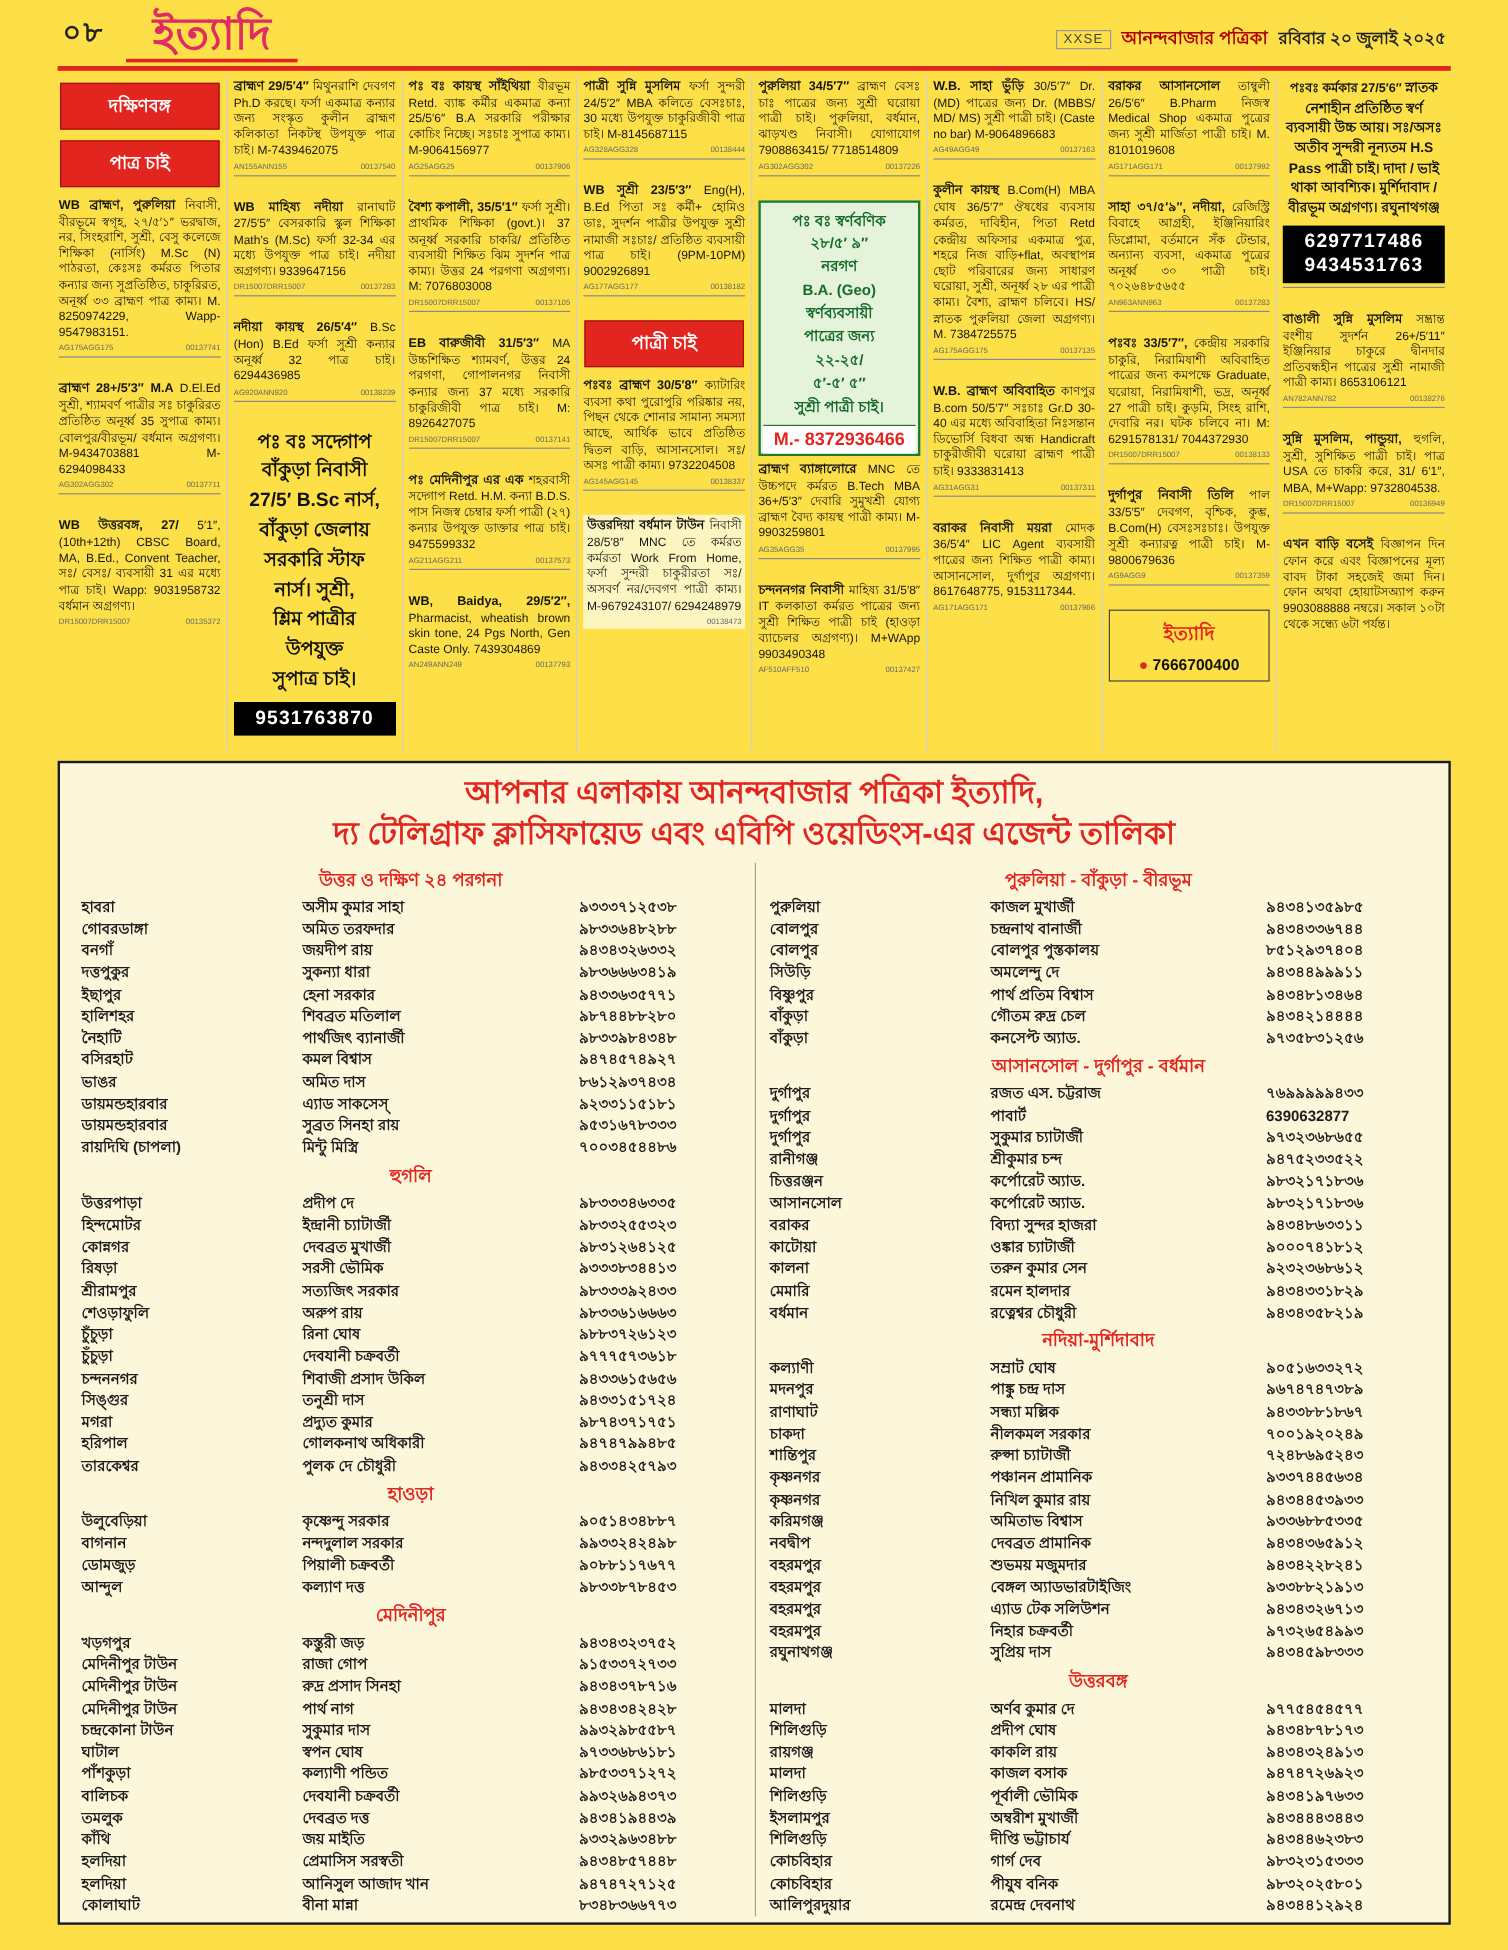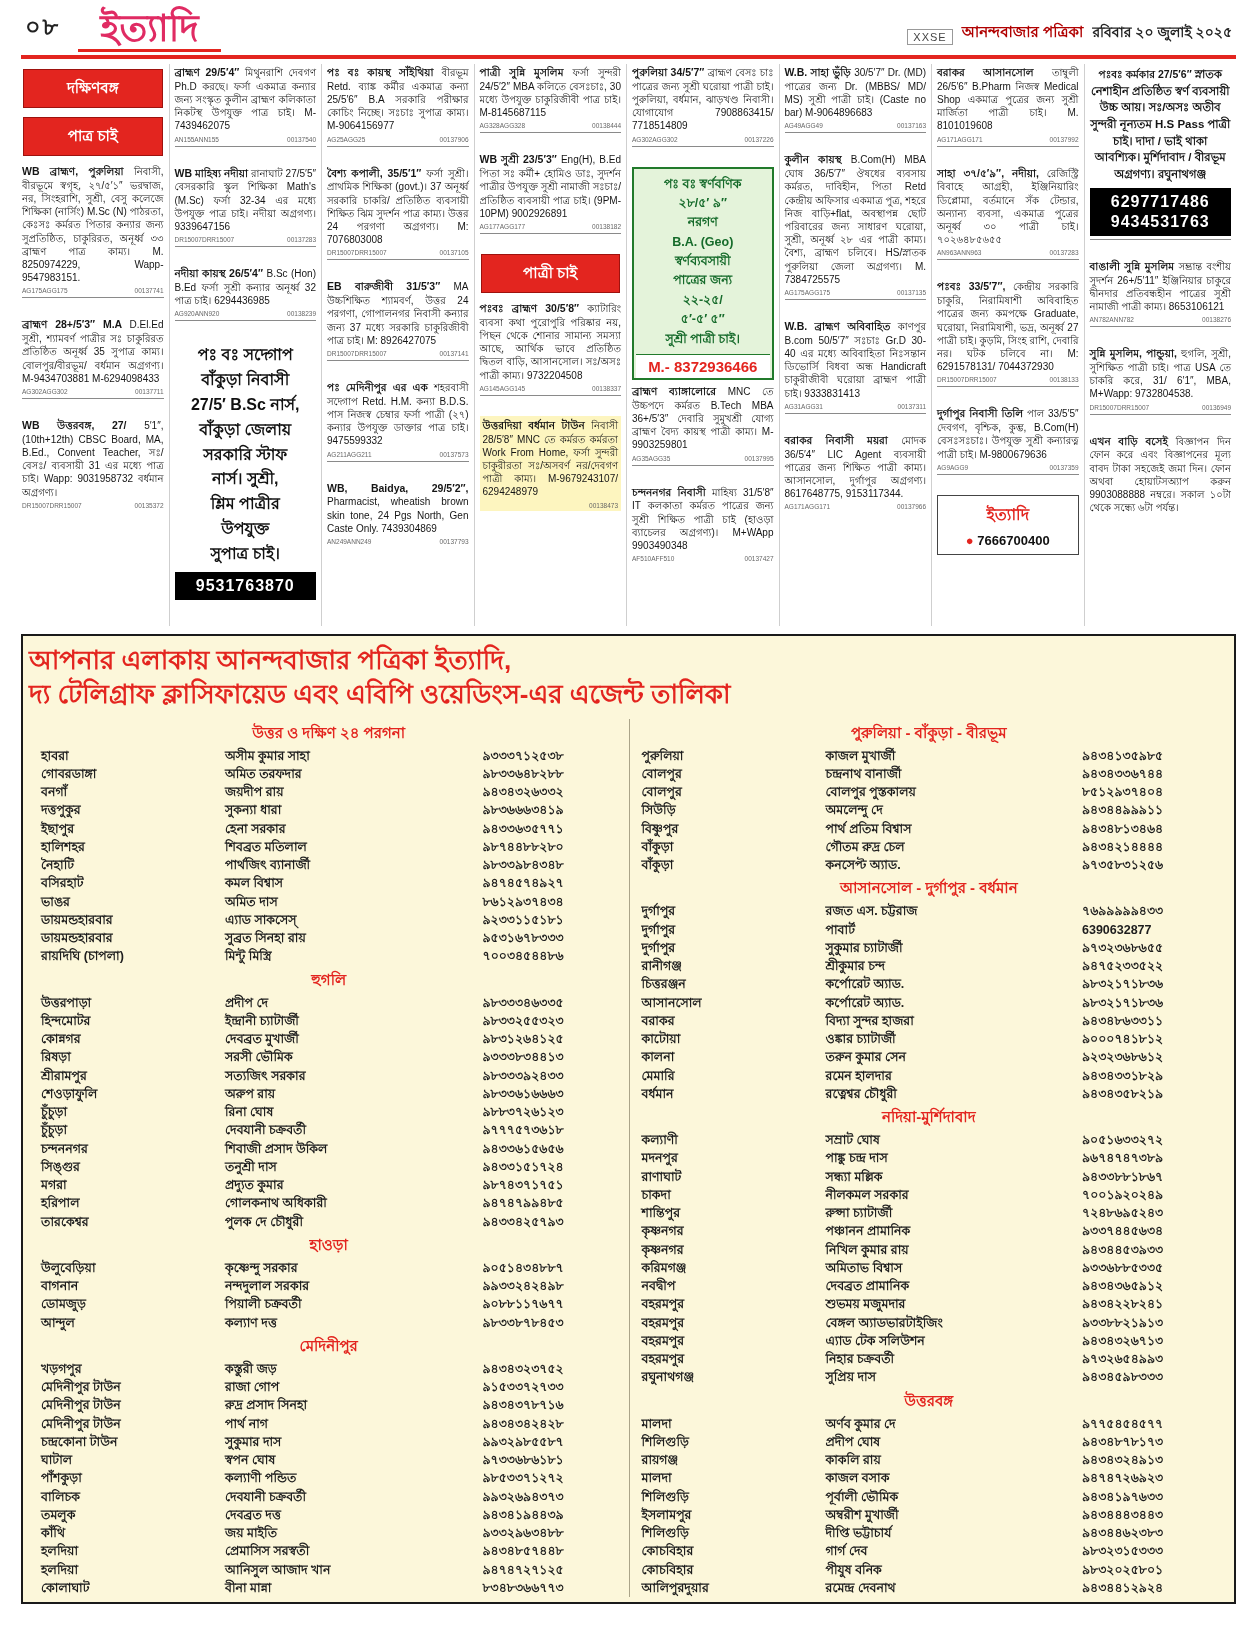--- a/index.html
+++ b/index.html
@@ -1,23 +1,23 @@
 <!DOCTYPE html>
 <html><head>
 <meta charset="utf-8">
 <style>
 *{box-sizing:border-box}
 body{margin:0;background:#c8c8c8;font-family:"Liberation Sans","DejaVu Sans",sans-serif}
-.page{width:1257px;height:1625px;margin:0 auto;background:#ffffff;padding:8px 21px 12px;overflow:hidden;position:relative}
+.page{width:1257px;height:1625px;margin:0 auto;background:#fde047;padding:8px 48px 12px;overflow:hidden;position:relative}
 
 .masthead{display:flex;justify-content:space-between;align-items:flex-end;border-bottom:4px solid #e3251f;padding:0 4px 3px}
 .mast-left{display:flex;align-items:flex-end;gap:18px}
 .page-num{font-size:24px;font-weight:bold;color:#222;letter-spacing:2px;padding-bottom:4px}
 .section-title{font-size:37px;font-weight:bold;color:#e02b63;line-height:1;padding:0 22px 2px;border-bottom:3px solid #e3251f}
-.mast-right{display:flex;align-items:flex-end;gap:9px;padding-bottom:7px}
+.mast-right{display:flex;align-items:center;gap:9px;padding-bottom:7px}
 .xxse{border:1px solid #999;color:#444;font-size:11px;padding:1px 5px;letter-spacing:1px}
 .paper-name{color:#b00000;font-weight:bold;font-size:15px}
 .paper-date{color:#222;font-weight:bold;font-size:14px}
 
 .ads{display:flex;height:562px;overflow:hidden;margin-top:5px}
 .ad-col{flex:1 1 0;min-width:0;padding:2px 5px;border-left:1px solid #cfcfcf}
 .ad-col:first-child{border-left:none;padding-left:1px}
 .red-label{background:#e3251f;color:#fff;font-weight:bold;text-align:center;font-size:15px;padding:6px 2px;margin:3px 1px 9px;border:1px solid #9e120e}
 .ad{border-bottom:1px solid #8a8a8a;padding-bottom:3px;margin-bottom:20px}
 .ad:last-child{border-bottom:none}
@@ -32,21 +32,21 @@
 .feature .f-line{font-size:16px;font-weight:bold;color:#111;line-height:1.55}
 .green-box{border:2px solid #217a2b;background:#e4f3da;text-align:center;padding:6px 2px 0;margin-bottom:5px}
 .green-box .g-line{color:#166b2b;font-weight:bold;font-size:12.5px;line-height:1.55}
 .green-phone{background:#fff;color:#e3251f;font-weight:bold;font-size:15px;padding:3px 0;margin-top:5px;border-top:1px solid #217a2b}
 .etc-box{border:1.5px solid #444;text-align:center;padding:6px 3px;margin-top:8px}
 .etc-title{color:#e3251f;font-weight:bold;font-size:16px}
 .etc-phone{font-size:13px;font-weight:bold;color:#111;margin-top:4px}
 .etc-phone .dot{color:#e3251f;font-size:13px}
 
 .agents-box{border:2px solid #1a1a1a;background:#fcf7da;margin-top:8px;padding:8px 6px;height:970px;overflow:hidden}
-.agents-title{text-align:left;color:#e3251f;font-weight:bold;font-size:26px;line-height:1.3}
+.agents-title{text-align:center;color:#e3251f;font-weight:bold;font-size:26px;line-height:1.3}
 .agents-cols{display:flex;margin-top:7px}
 .agents-half{width:50%;padding:0 8px}
 .agents-half+.agents-half{border-left:1px solid #aaa489}
 .sec-h{color:#e3251f;font-weight:bold;text-align:center;font-size:15px;padding:2px 0 1px}
 .agent-row{display:flex;font-size:12.5px;font-weight:bold;color:#1d1d1d;padding:1px 0;line-height:1.3}
 .agent-loc{flex:0 0 188px;padding-left:4px}
 .agent-name{flex:1}
 .agent-phone{flex:0 0 138px}
 </style>
 </head>

